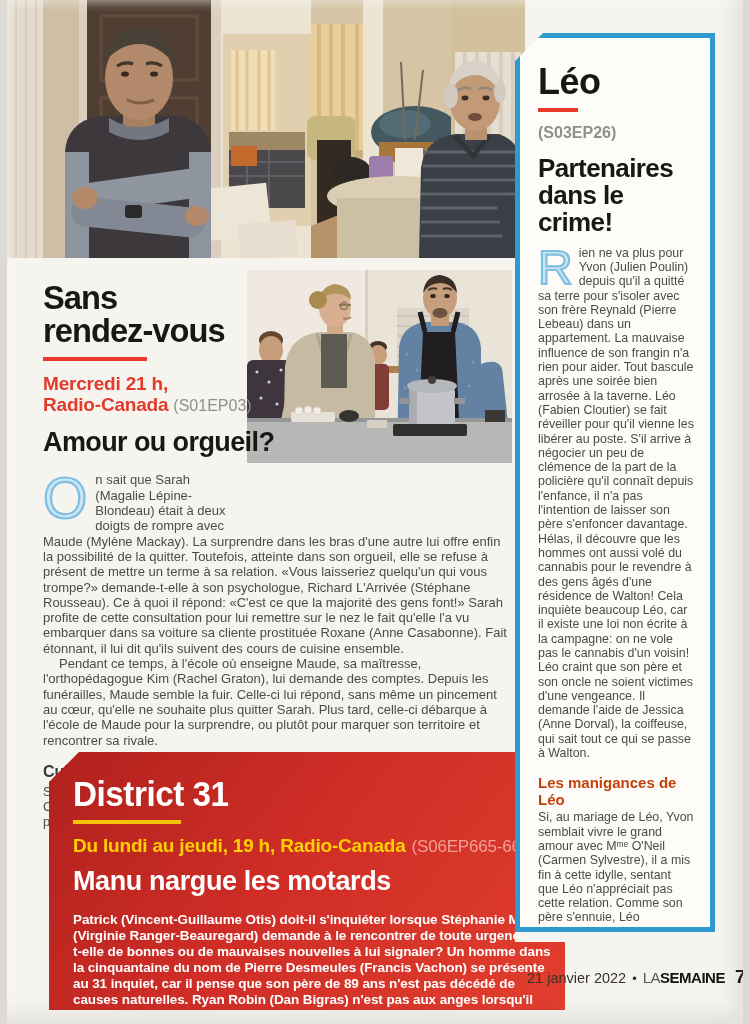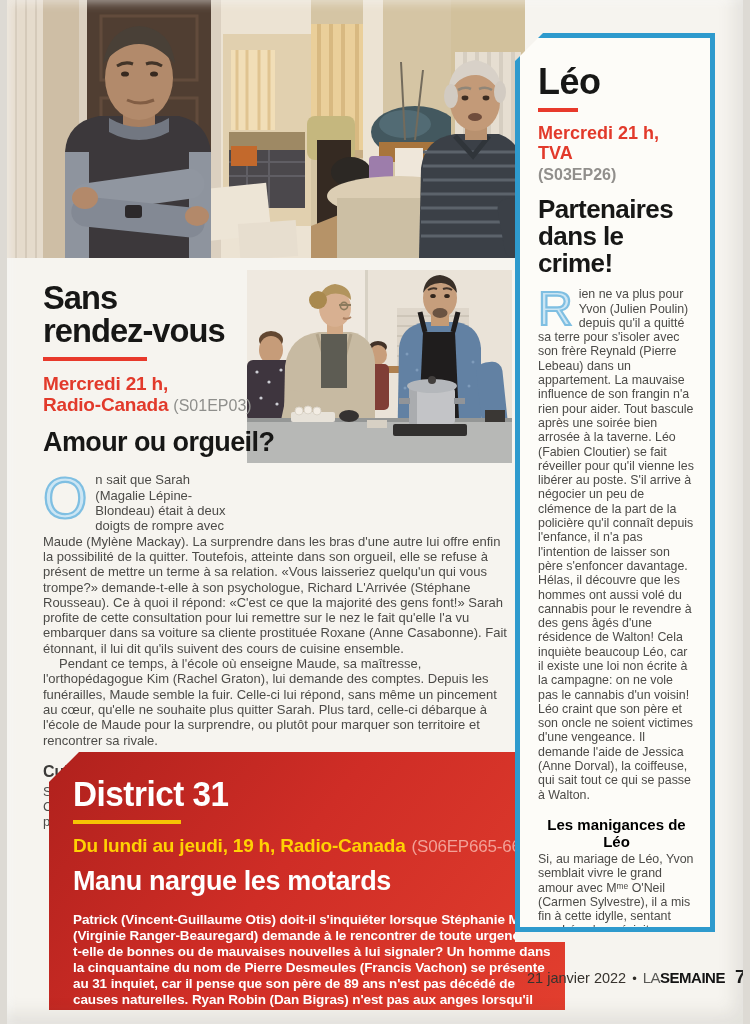--- a/index.html
+++ b/index.html
@@ -45,21 +45,21 @@
     clip-path:polygon(0 28px,28px 0,100% 0,100% 100%,0 100%);
     padding:26px 15px 0 18px;overflow:hidden;color:#4c4b48;
   }
   .h-leo{font-size:36px;font-weight:bold;color:#171716;letter-spacing:-.5px;margin:0;line-height:1;}
   .rule-leo{width:40px;margin:8px 0 12px;}
   .sched-leo{font-size:18px;font-weight:bold;color:#e23a2b;line-height:1.1;}
   .ep-leo{display:block;font-size:16px;color:#918f8c;margin-top:2px;}
   .h-partenaires{font-size:26px;font-weight:bold;color:#171716;line-height:1.04;letter-spacing:-.6px;margin:13px 0 0;}
   .body-leo{font-size:12.4px;line-height:14.3px;margin:10px 0 0;}
   .dropcap-r{font-size:48px;line-height:40px;padding:2px 6px 0 0;}
-  .subhead-leo{font-size:15px;font-weight:bold;color:#000000;margin:14px 0 0;text-align:center;}
+  .subhead-leo{font-size:15px;font-weight:bold;color:#c2410c;margin:14px 0 0;}
   .p-leo2{margin:2px 0 0;}
   
   .district-box{
     position:absolute;left:42px;top:752px;width:516px;height:258px;box-sizing:border-box;
     background:linear-gradient(128deg,#b0211d 0%,#cf2d26 45%,#e23e2e 100%);
     clip-path:polygon(0 30px,30px 0,466px 0,466px 190px,516px 190px,516px 258px,0 258px);
     padding:24px 0 0 24px;color:#fff;
   }
   .h-district{font-size:35px;font-weight:bold;letter-spacing:-.5px;margin:0;line-height:1;transform:scaleX(.95);transform-origin:left top;}
   .rule-yellow{width:108px;height:4px;background:#f6c304;margin:9px 0 11px;}
@@ -166,21 +166,20 @@
         <rect x="494" y="198" width="24" height="60" rx="10" fill="#323c48" transform="rotate(-10 506 228)"></rect>
       </g>
       <rect width="518" height="258" fill="#c98c4a" opacity="0.06"></rect>
     </svg>
   </div>
 
   <section class="leo-box">
     <h2 class="h-leo">Léo</h2>
     <div class="rule-red rule-leo"></div>
     <div class="sched-leo">
-      <span>Mercredi 21 h, TVA</span>
       <span class="ep-leo">(S03EP26)</span>
     </div>
     <h3 class="h-partenaires">Partenaires dans le crime!</h3>
     <p class="body-leo">
       <span class="dropcap dropcap-r">R</span><span>ien ne va plus pour Yvon (Julien Poulin) depuis qu'il a quitté sa terre pour s'isoler avec son frère Reynald (Pierre Lebeau) dans un appartement. La mauvaise influence de son frangin n'a rien pour aider. Tout bascule après une soirée bien arrosée à la taverne. Léo (Fabien Cloutier) se fait réveiller pour qu'il vienne les libérer au poste. S'il arrive à négocier un peu de clémence de la part de la policière qu'il connaît depuis l'enfance, il n'a pas l'intention de laisser son père s'enfoncer davantage. Hélas, il découvre que les hommes ont aussi volé du cannabis pour le revendre à des gens âgés d'une résidence de Walton! Cela inquiète beaucoup Léo, car il existe une loi non écrite à la campagne: on ne vole pas le cannabis d'un voisin! Léo craint que son père et son oncle ne soient victimes d'une vengeance. Il demande l'aide de Jessica (Anne Dorval), la coiffeuse, qui sait tout ce qui se passe à Walton.</span>
     </p>
     <h4 class="subhead-leo">Les manigances de Léo</h4>
     <p class="body-leo p-leo2">Si, au mariage de Léo, Yvon semblait vivre le grand amour avec Mᵐᵉ O'Neil (Carmen Sylvestre), il a mis fin à cette idylle, sentant que Léo n'appréciait pas cette relation. Comme son père s'ennuie, Léo manigance une rencontre avec Mᵐᵉ O'Neil pour qu'ils se remettent ensemble.</p>
 
   </section>

